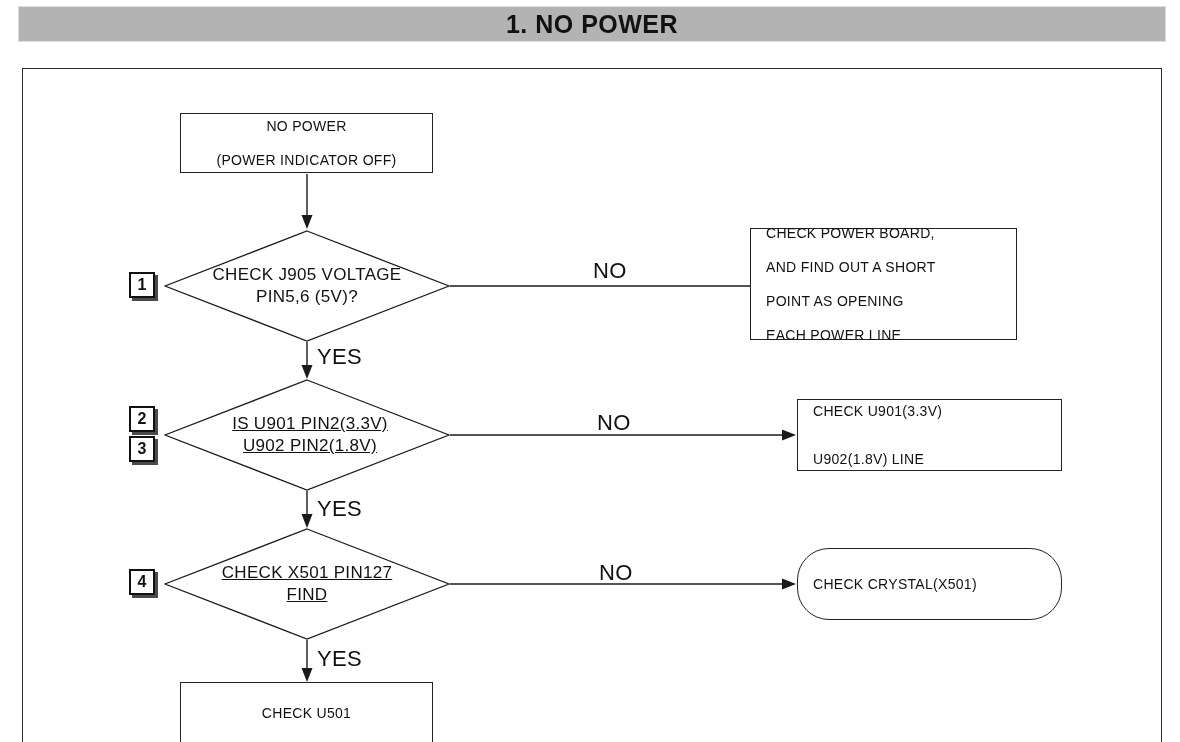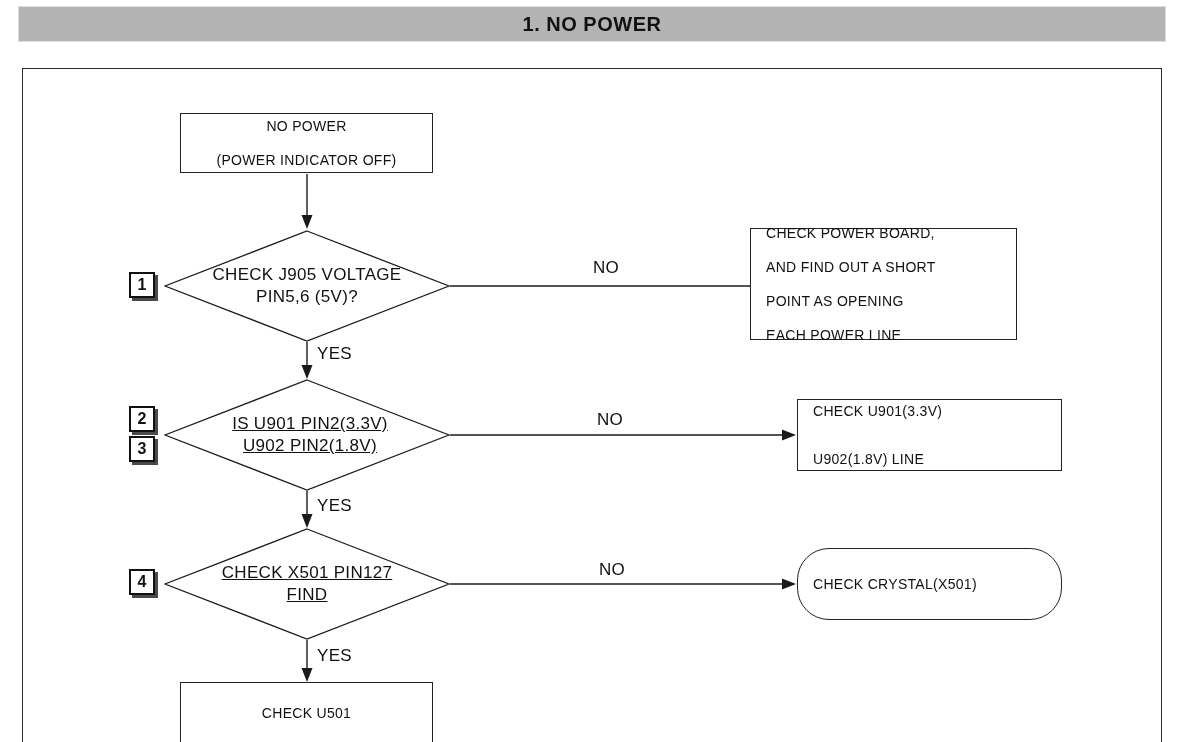--- a/index.html
+++ b/index.html
@@ -15,21 +15,21 @@
   .abs { position: absolute; }
 
   
   .title-bar {
     left: 18px; top: 6px;
     width: 1146px; height: 34px;
     background: #b3b3b3;
     border: 1px solid #dedede;
     text-align: center;
     line-height: 34px;
-    font-size: 20px;
+    font-size: 25px;
     font-weight: bold;
     letter-spacing: 0.5px;
   }
 
   
   .frame {
     left: 22px; top: 68px;
     width: 1138px; height: 760px;
     border: 1.5px solid #2b2b2b;
     background: #ffffff;
@@ -89,21 +89,21 @@
     font-size: 16px;
     font-weight: bold;
   }
   .b1 { left: 129px; top: 272px; }
   .b2 { left: 129px; top: 406px; }
   .b3 { left: 129px; top: 436px; }
   .b4 { left: 129px; top: 569px; }
 
   
   .branch-label {
-    font-size: 17px;
+    font-size: 22px;
     letter-spacing: 0.3px;
     white-space: nowrap;
   }
   .no1  { left: 593px; top: 258px; }
   .no2  { left: 597px; top: 410px; }
   .no3  { left: 599px; top: 560px; }
   .yes1 { left: 317px; top: 344px; }
   .yes2 { left: 317px; top: 496px; }
   .yes3 { left: 317px; top: 646px; }
 

